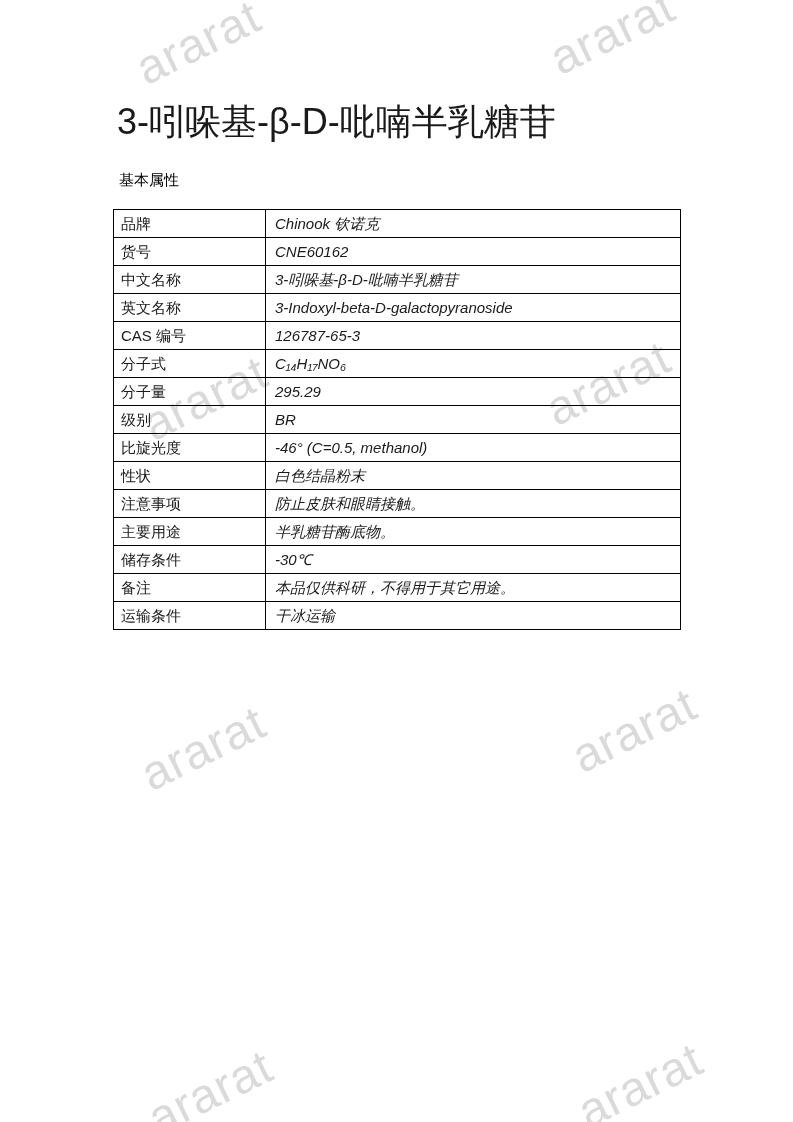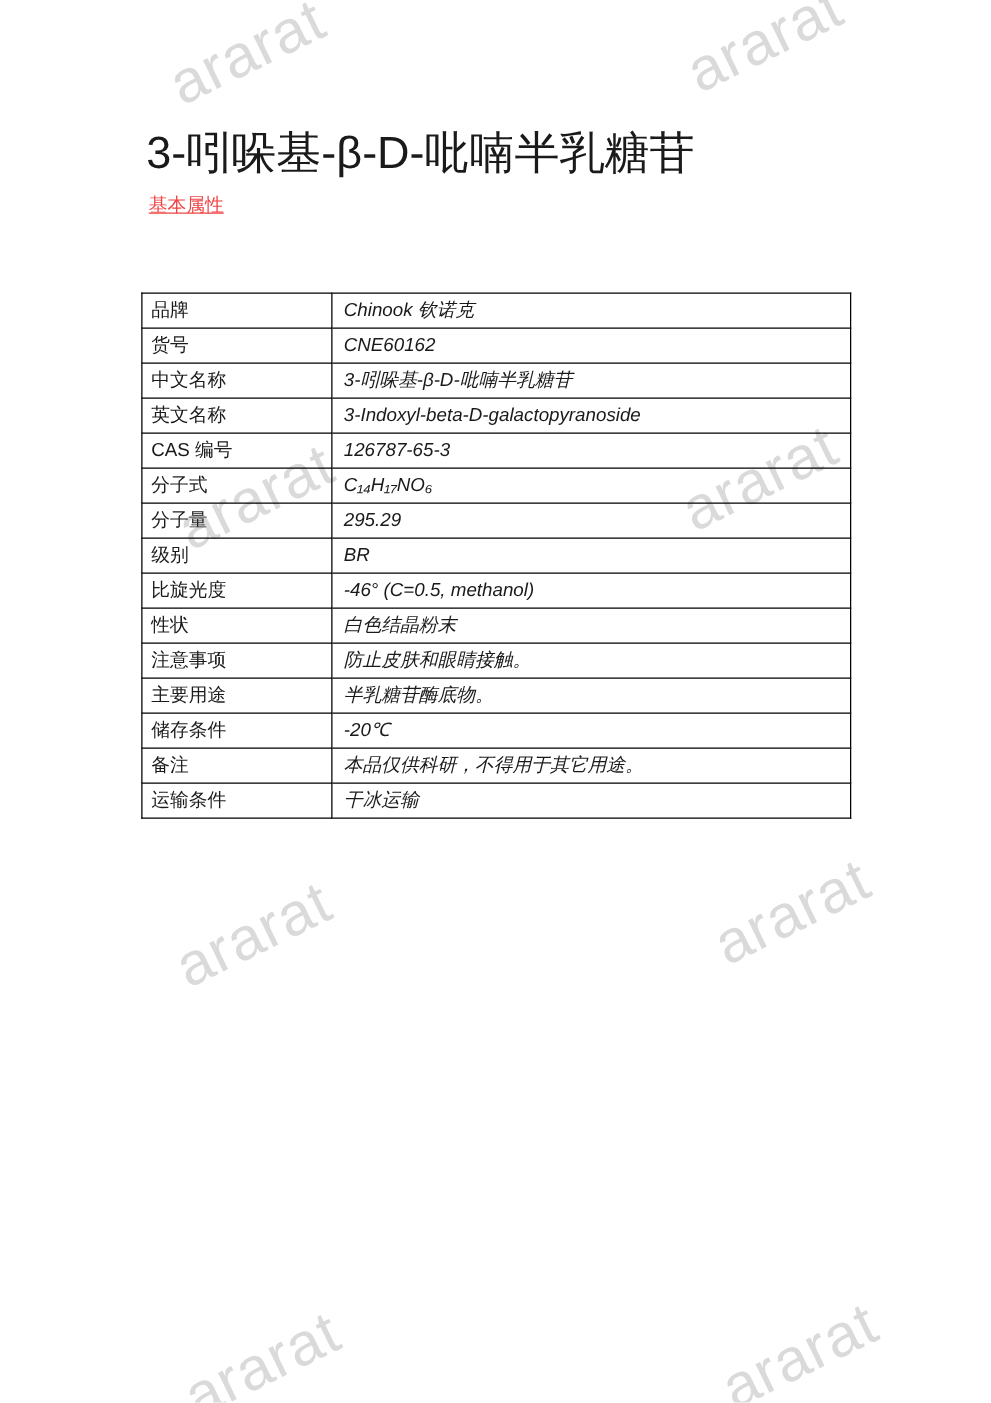--- a/index.html
+++ b/index.html
@@ -32,33 +32,31 @@
     position: absolute;
     left: 117px; top: 99px;
     font-size: 36px;
     font-weight: 400;
     color: #1a1a1a;
     line-height: 1.3;
     white-space: nowrap;
   }
   .section-label {
     position: absolute;
-    left: 119px; top: 155px;
+    left: 119px; top: 171px;
     font-size: 15px;
-    color: #ef4444;
-    text-decoration: underline;
+    color: #000000;
   }
   table.props {
     position: absolute;
     left: 113px; top: 209px;
     width: 568px;
     border-collapse: collapse;
     table-layout: fixed;
     background: transparent;
-    margin-top: 25px;
   }
   table.props td {
     border: 1px solid #000000;
     height: 27px;
     font-size: 15px;
     line-height: 27px;
     vertical-align: middle;
     white-space: nowrap;
     overflow: hidden;
     background: transparent;
@@ -131,21 +129,21 @@
       <tr>
         <td class="label-cell">注意事项</td>
         <td class="value-cell">防止皮肤和眼睛接触。</td>
       </tr>
       <tr>
         <td class="label-cell">主要用途</td>
         <td class="value-cell">半乳糖苷酶底物。</td>
       </tr>
       <tr>
         <td class="label-cell">储存条件</td>
-        <td class="value-cell">-20℃</td>
+        <td class="value-cell">-30℃</td>
       </tr>
       <tr>
         <td class="label-cell">备注</td>
         <td class="value-cell">本品仅供科研，不得用于其它用途。</td>
       </tr>
       <tr>
         <td class="label-cell">运输条件</td>
         <td class="value-cell">干冰运输</td>
       </tr>
     </tbody>

